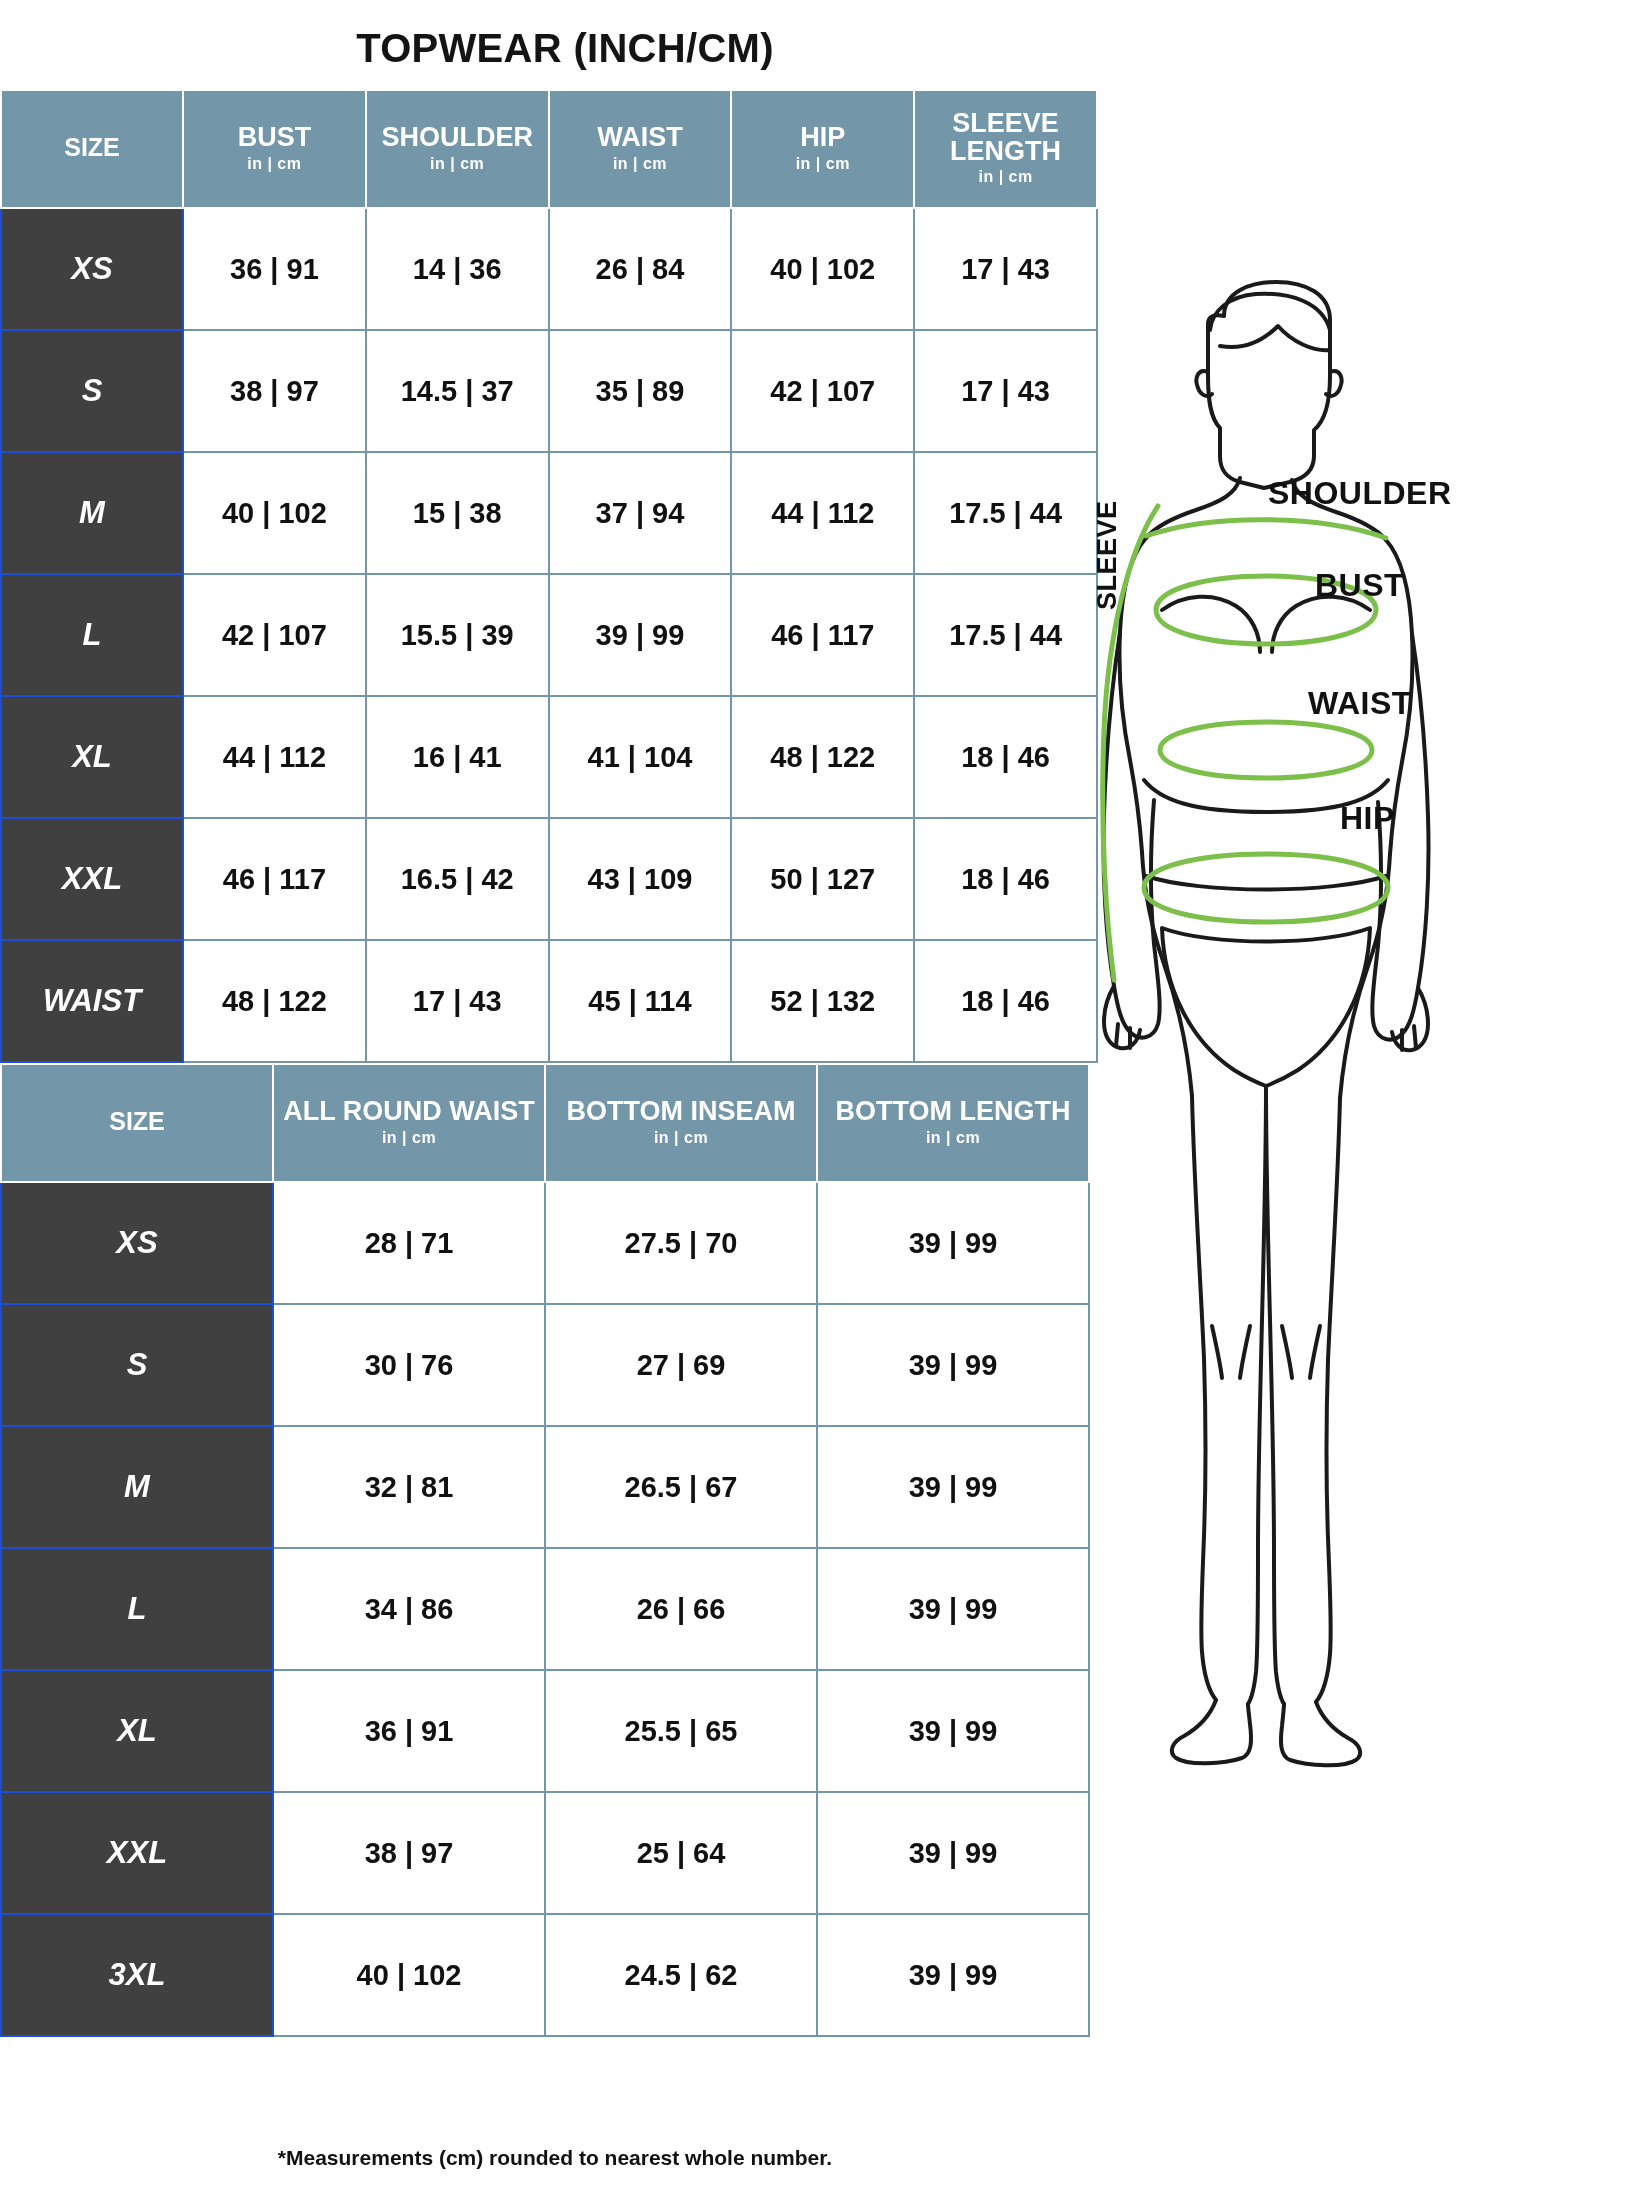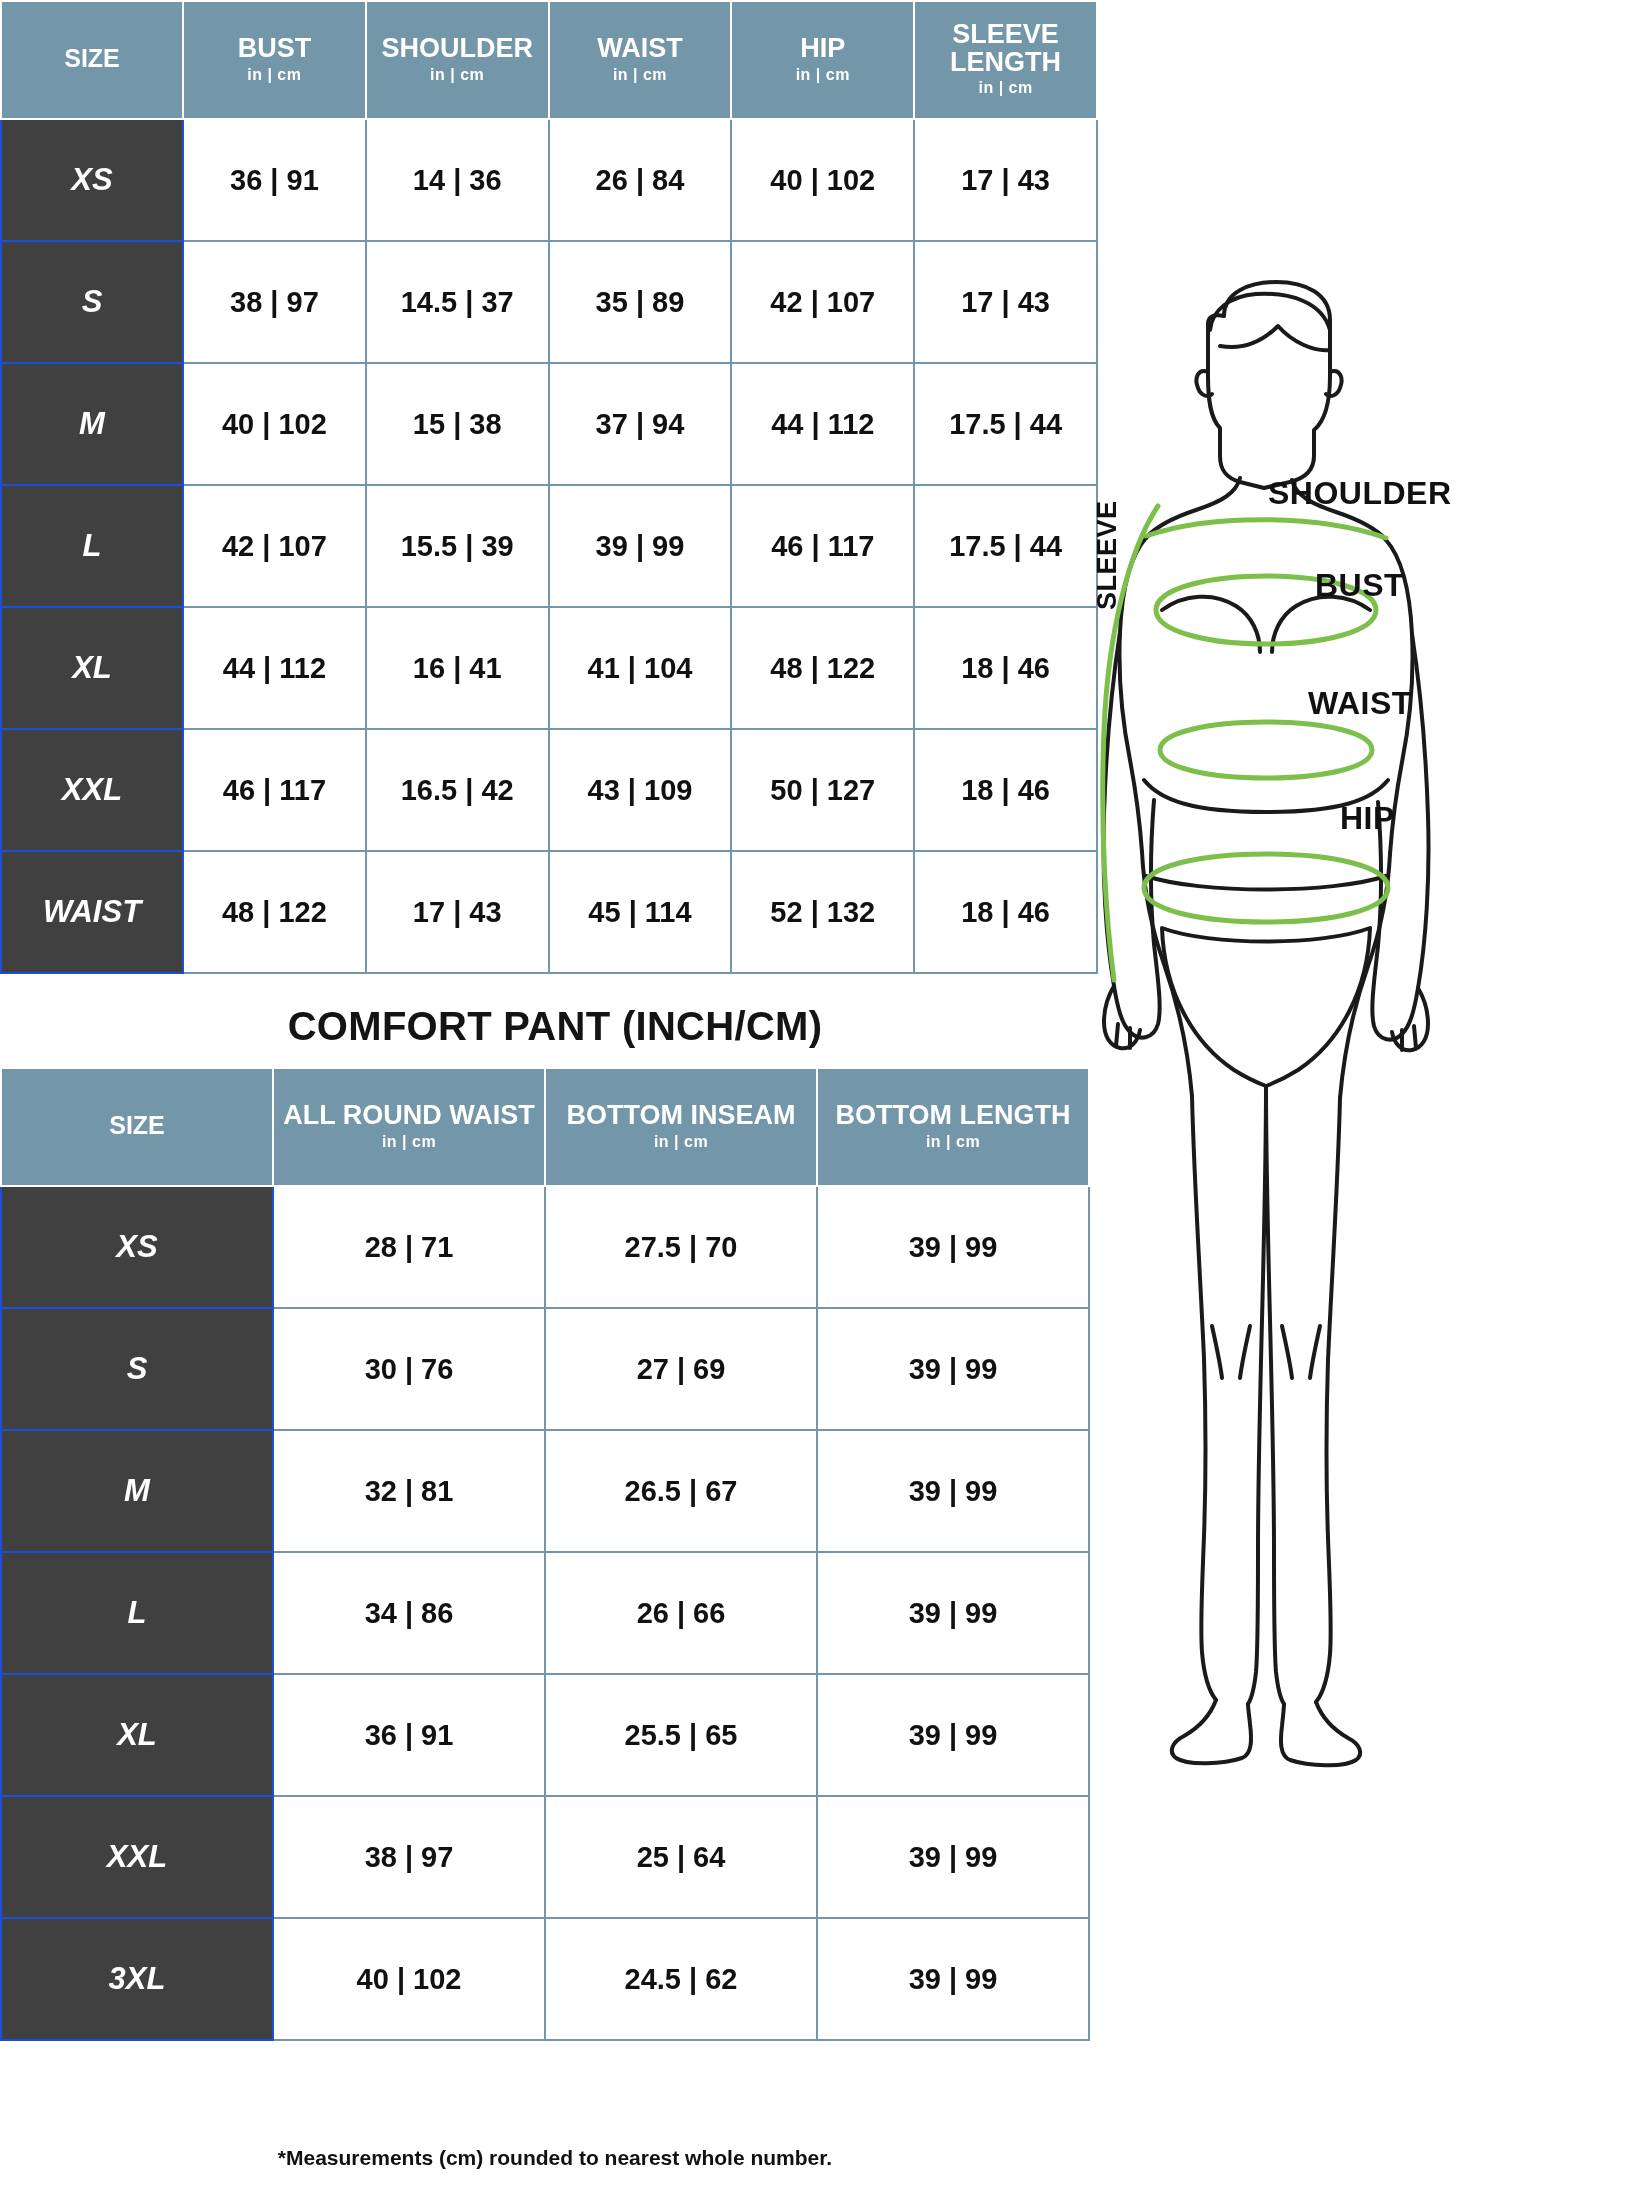--- a/index.html
+++ b/index.html
@@ -127,20 +127,21 @@
     font-size: 27px;
   }
 </style>
 </head>
 <body>
 
 <div class="page">
 
   <div class="tables-col">
 
+    <h1 class="table-title" id="topwear-title">TOPWEAR (INCH/CM)</h1>
 
     <table class="topwear">
       <colgroup>
           <col class="c-size">
           <col>
           <col>
           <col>
           <col>
           <col>
         </colgroup>
@@ -224,21 +225,20 @@
           <td class="size-cell">WAIST</td>
           <td>48 | 122</td>
           <td>17 | 43</td>
           <td>45 | 114</td>
           <td>52 | 132</td>
           <td>18 | 46</td>
         </tr>
       </tbody>
     </table>
 
-    <h1 class="table-title" id="pant-title">COMFORT PANT (INCH/CM)</h1>
 
     <table class="pant">
       <colgroup>
           <col class="c-size">
           <col>
           <col>
           <col>
         </colgroup>
       <thead>
         <tr>

